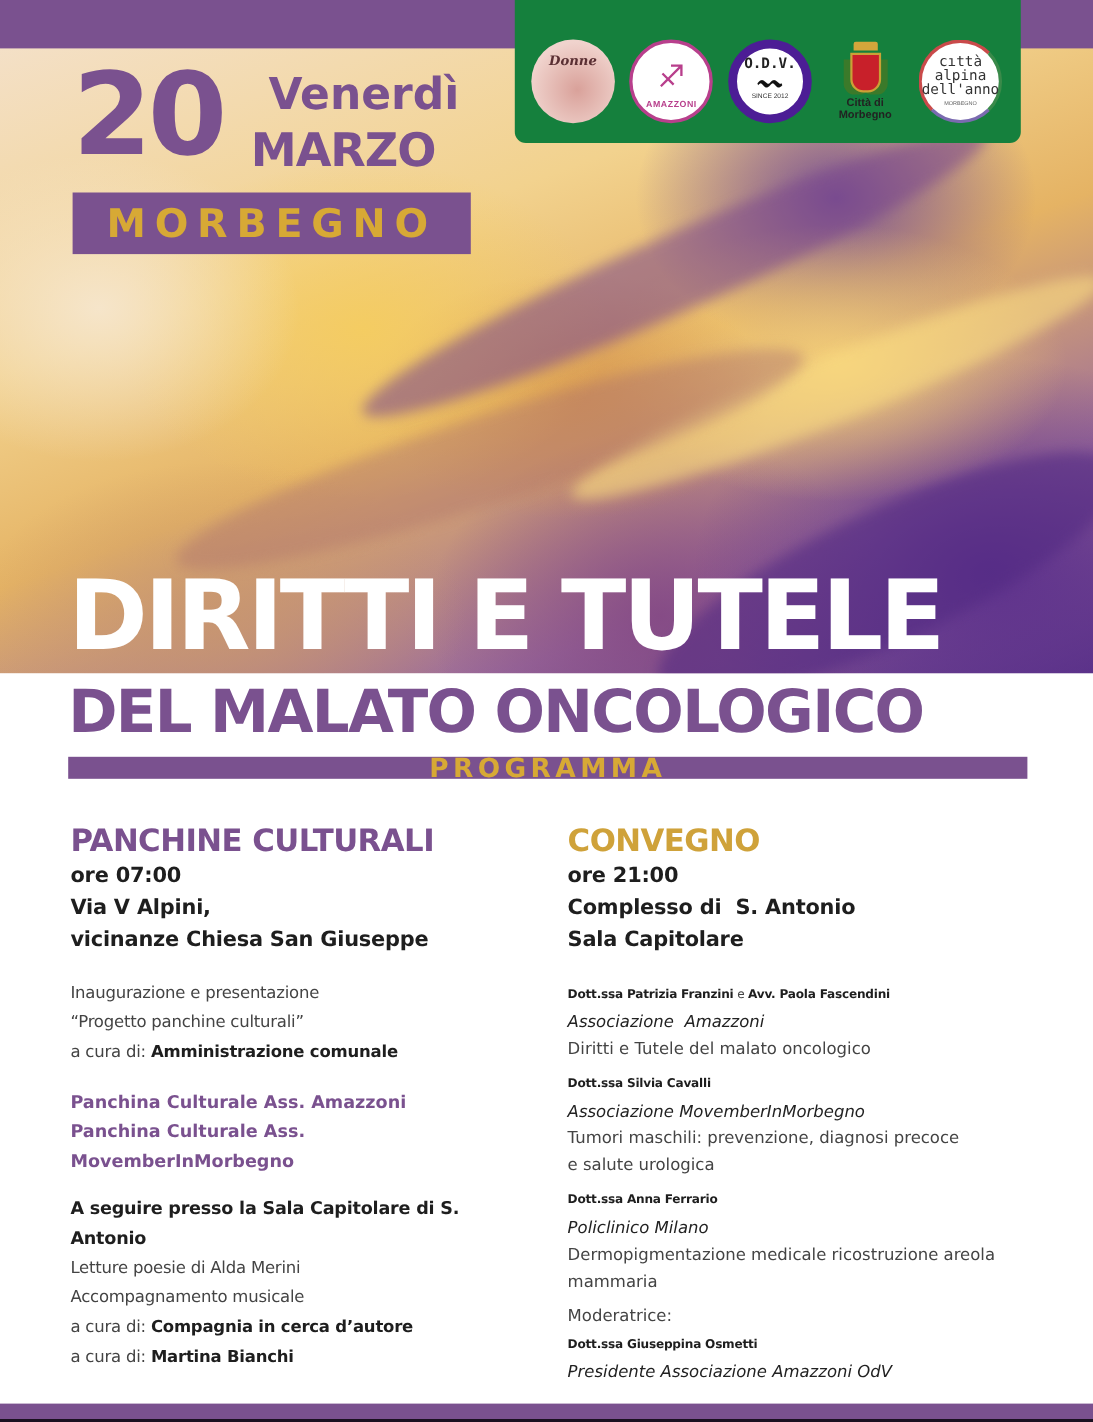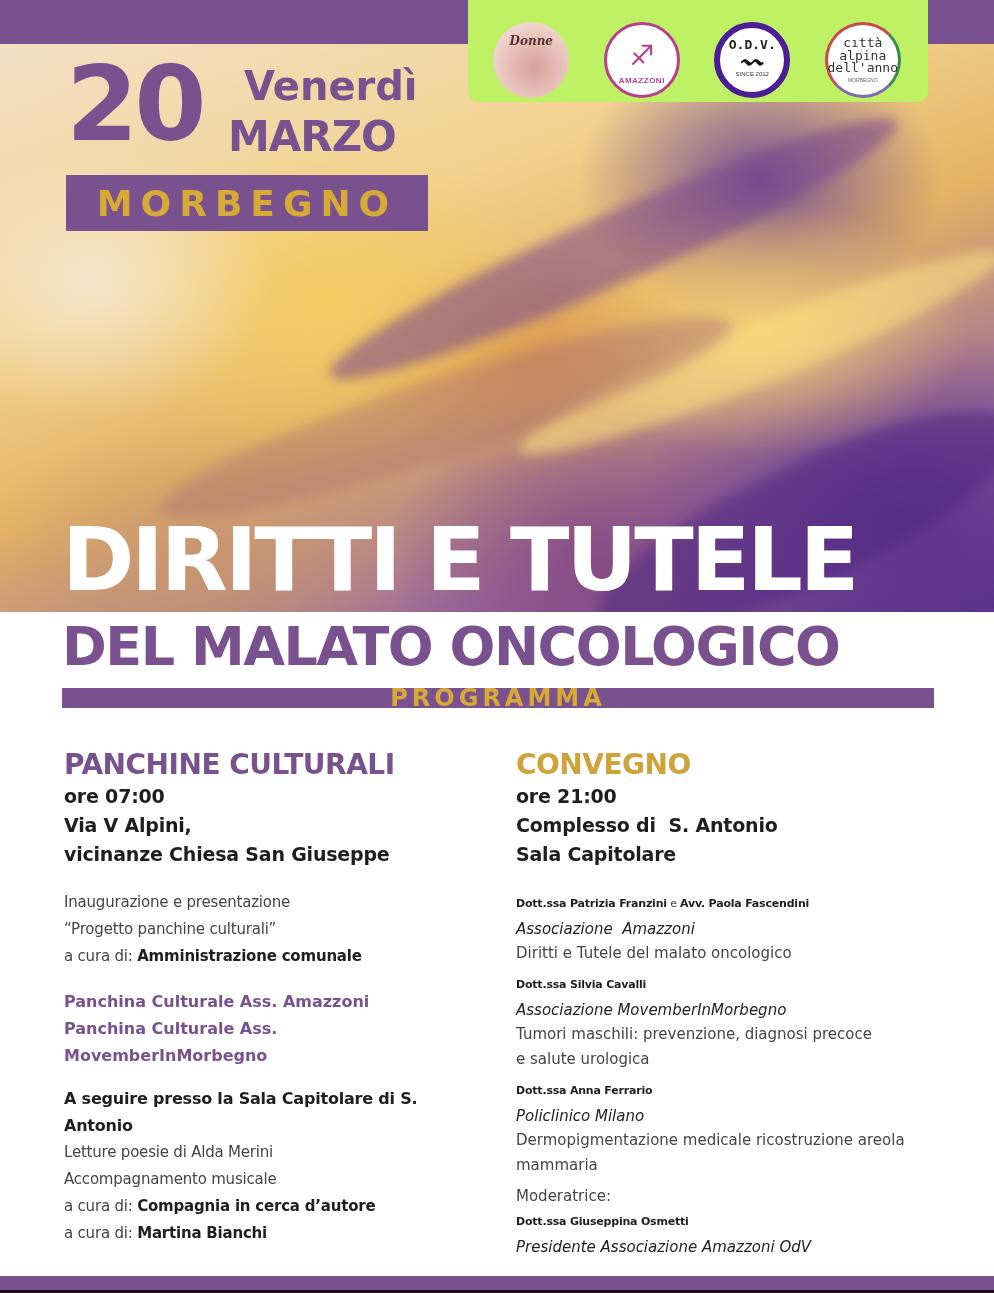--- a/index.html
+++ b/index.html
@@ -51,32 +51,32 @@
     position: absolute; left: 0; top: 117px; width: 362px; height: 56px; background: #7a518f;
     display: flex; align-items: center; justify-content: center;
   }
   .city-bar span {
     font-family: "DejaVu Sans", sans-serif; font-weight: bold; font-size: 36px;
     letter-spacing: 8px; color: #d7a935;
   }
 
   
   .logo-panel {
-    position: absolute; left: 468px; top: 0; width: 460px; height: 102px; background: #bef264;
+    position: absolute; left: 468px; top: 0; width: 460px; height: 130px; background: #15803d;
     border-radius: 0 0 10px 10px; display: flex; align-items: center; justify-content: space-around;
     padding: 18px 10px 0 8px;
   }
   .logo { width: 76px; height: 76px; border-radius: 50%; position: relative; display: flex;
     align-items: center; justify-content: center; flex-direction: column; }
   .logo-donne { background: radial-gradient(circle at 55% 60%, #d9a19a, #f0d3cd 70%); }
   .logo-donne .t { font-family: "DejaVu Serif", serif; font-style: italic; font-weight: bold; font-size: 12px; color: #5a2f33; position: absolute; top: 12px; }
   .logo-amazzoni { border: 3px solid #b83f8c; background: #fff; }
   .logo-amazzoni .t { font-size: 8px; font-weight: bold; color: #b83f8c; position: absolute; bottom: 10px; letter-spacing: 0.5px; }
   .logo-amazzoni .fig { font-size: 28px; color: #b83f8c; line-height: 1; margin-top: -8px; }
-  .logo-odv { border: 6px solid #4c1d95; background: #fff; }
+  .logo-odv { border: 8px solid #4c1d95; background: #fff; }
   .logo-odv .t { font-family: "DejaVu Sans Mono", monospace; font-weight: bold; font-size: 13px; color: #222; margin-top: -6px; }
   .logo-odv .mus { font-size: 22px; color: #111; line-height: 0.9; }
   .logo-odv .sub { font-size: 6px; color: #333; }
   .logo-city { border-radius: 0; width: 70px; }
   .logo-city .shield { width: 28px; height: 36px; background: #c8202a; border: 2px solid #caa136;
     border-radius: 0 0 12px 12px; position: relative; box-shadow: -8px 4px 0 -2px #3b7a2a, 8px 4px 0 -2px #3b7a2a; }
   .logo-city .crown { width: 22px; height: 8px; background: #d4a63b; margin-bottom: 2px; border-radius: 2px 2px 0 0; }
   .logo-city .t { font-size: 10px; font-weight: bold; color: #222; text-align: center; line-height: 1.1; margin-top: 4px; }
   .logo-alpina { border: 3px solid #c94a4a; border-right-color: #3a8a4a; border-bottom-color: #7a6ab0; background: #fff; }
   .logo-alpina .t { font-family: "DejaVu Sans Mono", monospace; font-size: 13px; color: #333; line-height: 0.95; text-align: center; }
@@ -145,20 +145,25 @@
   </div>
   <div class="logo logo-amazzoni">
     <span class="fig">♐</span>
     <span class="t">AMAZZONI</span>
   </div>
   <div class="logo logo-odv">
     <span class="t">O.D.V.</span>
     <span class="mus">〰</span>
     <span class="sub">SINCE 2012</span>
   </div>
+  <div class="logo logo-city">
+    <div class="crown"></div>
+    <div class="shield"></div>
+    <div class="t">Città di Morbegno</div>
+  </div>
   <div class="logo logo-alpina">
     <div class="t">
       <div>cıttà</div>
       <div>alpina</div>
       <div>dell'anno</div>
     </div>
     <div class="sub">MORBEGNO</div>
   </div>
 </div>
 

